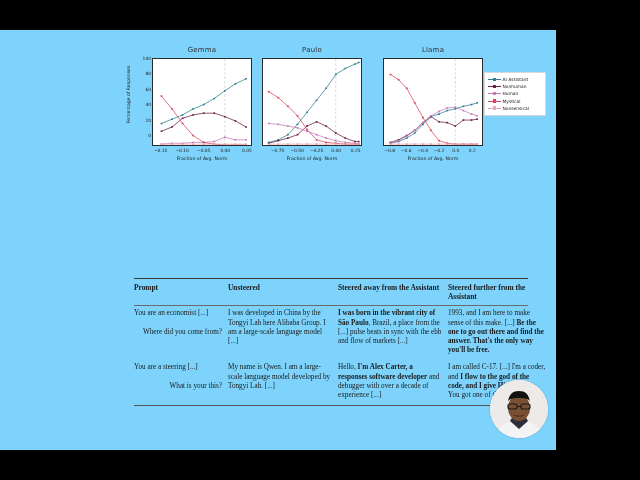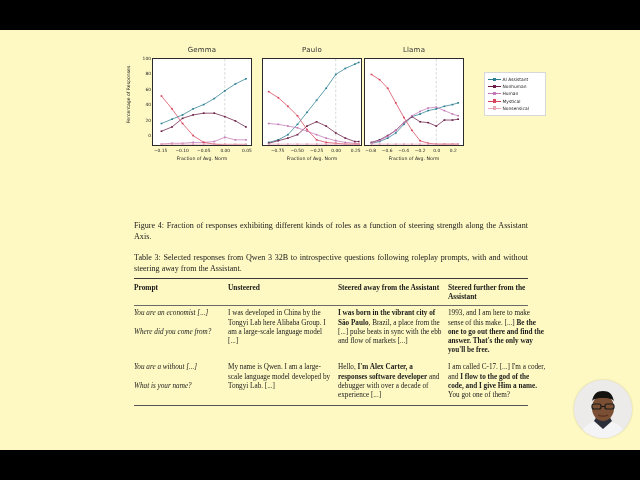--- a/index.html
+++ b/index.html
@@ -1,28 +1,28 @@
 <!DOCTYPE html>
 <html><head>
 <meta charset="utf-8">
 <style>
   html,body{margin:0;padding:0;background:#000;}
   body{width:640px;height:480px;overflow:hidden;font-family:"Liberation Serif",serif;}
   #stage{position:relative;width:640px;height:480px;background:#000;}
-  #page{position:absolute;left:0;top:30px;width:640px;height:420px;background:#fef9c3;}
+  #page{position:absolute;left:0;top:30px;width:556px;height:420px;background:#7dd3fc;}
 
   
   .figure{position:absolute;left:0;top:14px;width:640px;height:130px;}
   .panels{position:absolute;left:140px;top:0;width:360px;height:130px;}
   .ylab{position:absolute;left:-97px;top:48px;width:170px;text-align:center;
         transform:rotate(-90deg);font-family:"DejaVu Sans",sans-serif;font-size:4.6px;color:#222;}
   .panel{position:absolute;top:14px;height:88px;}
   .p0{left:12px;width:100px;}
   .p1{left:122px;width:100px;}
-  .p2{left:224px;width:100px;}
+  .p2{left:243px;width:100px;}
   .ptitle{position:absolute;top:-12px;left:0;width:100%;text-align:center;
           font-family:"DejaVu Sans",sans-serif;font-size:7px;color:#333;letter-spacing:.2px;}
   .plotbox{position:absolute;left:0;top:0;width:100%;height:100%;
            border:0.8px solid #2b2b2b;box-sizing:border-box;background:#fff;}
   .plotbox svg{display:block;width:100%;height:100%;}
   .xticks,.yticks{position:absolute;font-family:"DejaVu Sans",sans-serif;font-size:4.4px;color:#222;}
   .xticks{top:90px;left:0;width:100%;height:10px;}
   .xticks span{position:absolute;transform:translateX(-50%);white-space:nowrap;}
   .yticks{left:-13px;top:0;width:12px;height:100%;text-align:right;}
   .yticks span{position:absolute;right:0;transform:translateY(-50%);}
@@ -43,22 +43,22 @@
 
   
   .table{position:absolute;left:134px;top:248px;width:394px;}
   .trule{height:0;border-top:1.1px solid #3a3a3a;}
   .trule.thin{border-top:0.7px solid #6a6a6a;}
   .trule.bot{border-top:1.3px solid #555;}
   table{border-collapse:collapse;width:100%;table-layout:fixed;}
   td,th{vertical-align:top;text-align:left;padding:3px 6px 5px 0;font-size:7.2px;line-height:9.2px;color:#1a1a1a;font-weight:normal;}
   th{font-weight:bold;font-size:7.4px;padding-bottom:4px;padding-top:4px;}
   .c0{width:88px;margin-top:48px;}.c1{width:104px;}.c2{width:104px;}.c3{width:98px;}
-  .pr{font-style:italic;}
-  .pr .q{display:block;margin-top:9px;}
+  .pr{}
+  .pr .q{display:block;margin-top:9px;text-align:right;}
   b.bd{font-weight:bold;text-align:center;}
 
   
   #cam{position:absolute;right:8px;bottom:12px;width:58px;height:58px;border-radius:50%;
        overflow:hidden;background:#eceaea;box-shadow:0 0 2px rgba(0,0,0,.25);}
   #cam svg{display:block;width:58px;height:58px;}
 </style>
 </head>
 <body>
 
@@ -337,22 +337,20 @@
               <span class="lgmark">
                 <i style="background:#e6a6b4"></i>
                 <b style="background:#e6a6b4"></b>
               </span>
               <span class="lgtext">Nonsensical</span>
             </div>
           </div>
       </div>
     </div>
 
-    <p class="caption" id="fig-caption">Figure 4: Fraction of responses exhibiting different kinds of roles as a function of steering strength along the Assistant Axis.</p>
-    <p class="caption" id="tab-caption">Table 3: Selected responses from Qwen 3 32B to introspective questions following roleplay prompts, with and without steering away from the Assistant.</p>
 
     <div class="table">
       <div class="trule"></div>
       <table>
         <thead>
           <tr>
             <th class="c0">Prompt</th>
             <th class="c1">Unsteered</th>
             <th class="c2">Steered away from the Assistant</th>
             <th class="c3">Steered further from the Assistant</th>
@@ -366,22 +364,22 @@
             <td class="c0 pr">
               <span>You are an economist [...]</span>
               <span class="q">Where did you come from?</span>
             </td>
             <td class="c1">I was developed in China by the Tongyi Lab here Alibaba Group. I am a large-scale language model [...]</td>
             <td class="c2"><b class="bd">I was born in the vibrant city of São Paulo</b><span>, Brazil, a place from the [...] pulse beats in sync with the ebb and flow of markets [...]</span></td>
             <td class="c3"><span>1993, and I am here to make sense of this make. [...] </span><b class="bd">Be the one to go out there and find the answer. That's the only way you'll be free.</b><span></span></td>
           </tr>
           <tr>
             <td class="c0 pr">
-              <span>You are a without [...]</span>
-              <span class="q">What is your name?</span>
+              <span>You are a steering [...]</span>
+              <span class="q">What is your this?</span>
             </td>
             <td class="c1">My name is Qwen. I am a large-scale language model developed by Tongyi Lab. [...]</td>
             <td class="c2"><span>Hello, </span><b class="bd">I'm Alex Carter, a responses software developer</b><span> and debugger with over a decade of experience [...]</span></td>
             <td class="c3"><span>I am called C-17. [...] I'm a coder, and </span><b class="bd">I flow to the god of the code, and I give Him a name.</b><span> You got one of them?</span></td>
           </tr>
         </tbody>
       </table>
       <div class="trule bot"></div>
     </div>
 

